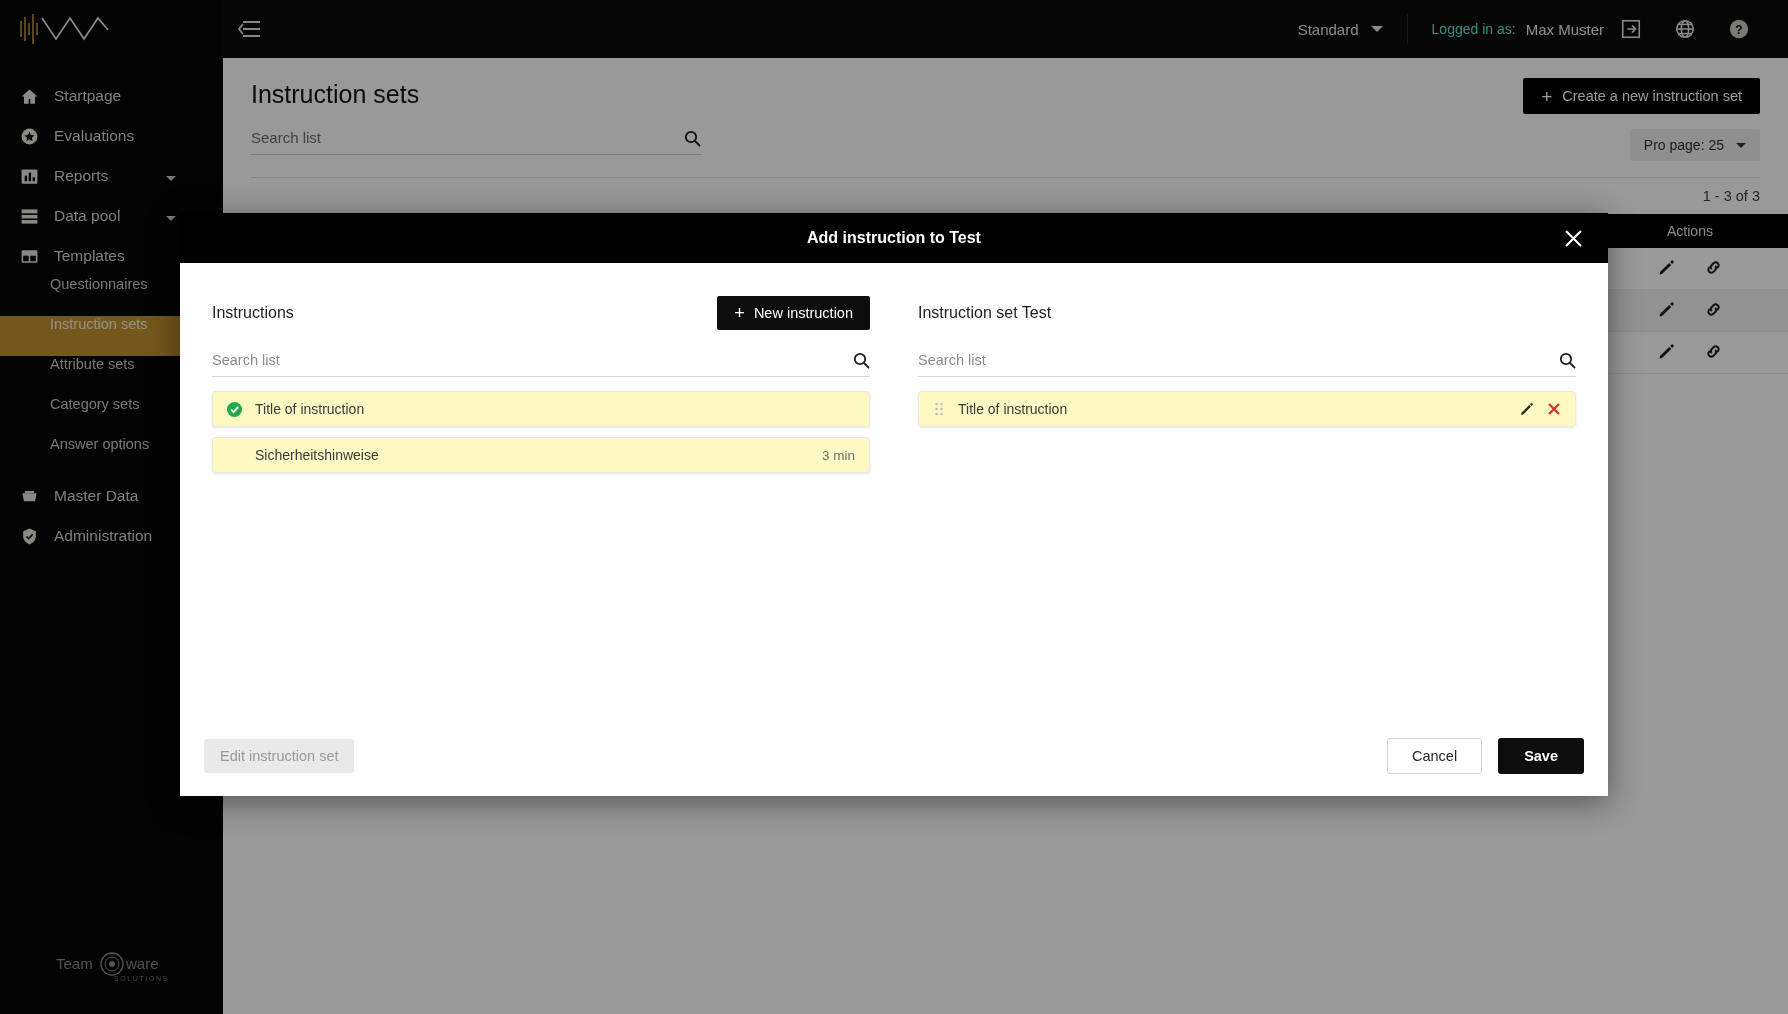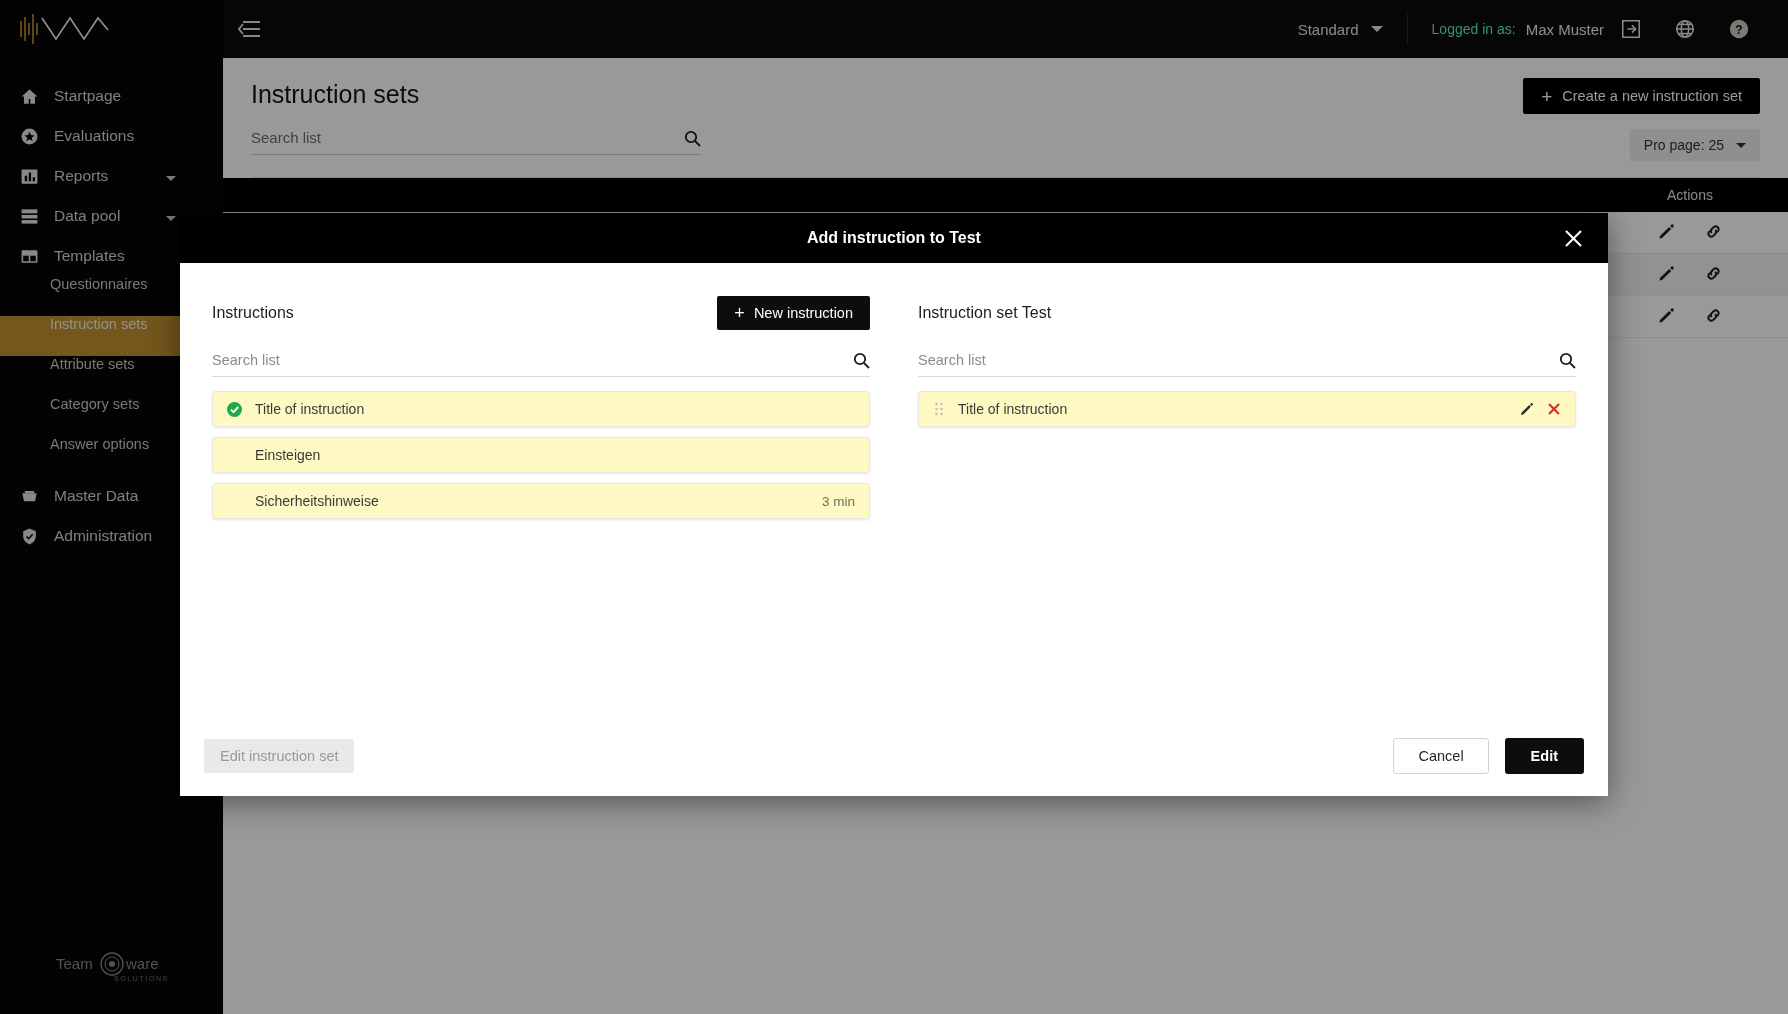--- a/index.html
+++ b/index.html
@@ -366,20 +366,21 @@
       <div id="create-btn">
         <span class="plus">+</span>
         <span>Create a new instruction set</span>
       </div>
       <div id="perpage-btn">
         <span>Pro page: 25</span>
         <span class="caret"></span>
       </div>
       <div id="page-divider"></div>
     </div>
+    <div id="range-label">1 - 3 of 3</div>
     <div id="table-head">
       <span class="col-actions">Actions</span>
     </div>
     <div id="table-body">
         <div class="table-row">
           <div class="row-actions">
             <span class="ico-pencil"><svg viewBox="0 0 17 17">
                 <path d="M2 13.1 11.2 3.9l2 2L4 15.1 1.6 15.6z"></path>
                 <path d="M12.2 2.9 13.5 1.6a1 1 0 0 1 1.4 0l.6.6a1 1 0 0 1 0 1.4l-1.3 1.3z"></path>
               </svg></span>
@@ -448,24 +449,20 @@
               </svg>
           </span>
         </div>
         <div class="list" id="left-list">
             <div class="list-item">
               <span class="check-ico"><svg viewBox="0 0 15 15">
                   <circle cx="7.5" cy="7.5" r="7.5" fill="#21a84a"></circle>
                   <polyline points="4,7.7 6.5,10.2 11.2,5" fill="none" stroke="#ffffff" stroke-width="1.9"></polyline>
                 </svg></span>
               <span class="item-label">Title of instruction</span>
-            </div>
-            <div class="list-item">
-              <span class="item-spacer"></span>
-              <span class="item-label">Einsteigen</span>
             </div>
             <div class="list-item">
               <span class="item-spacer"></span>
               <span class="item-label">Sicherheitshinweise</span>
               <span class="item-meta">3 min</span>
             </div>
           </div>
       </div>
 
       <div class="panel right">
@@ -513,18 +510,18 @@
 
     <div id="modal-footer">
       <div id="edit-set-btn">
         <span>Edit instruction set</span>
       </div>
       <div id="footer-right">
         <div id="cancel-btn">
           <span>Cancel</span>
         </div>
         <div id="save-btn">
-          <span>Edit</span>
+          <span>Save</span>
         </div>
       </div>
     </div>
   </div>
 </div>
 
 </body></html>

